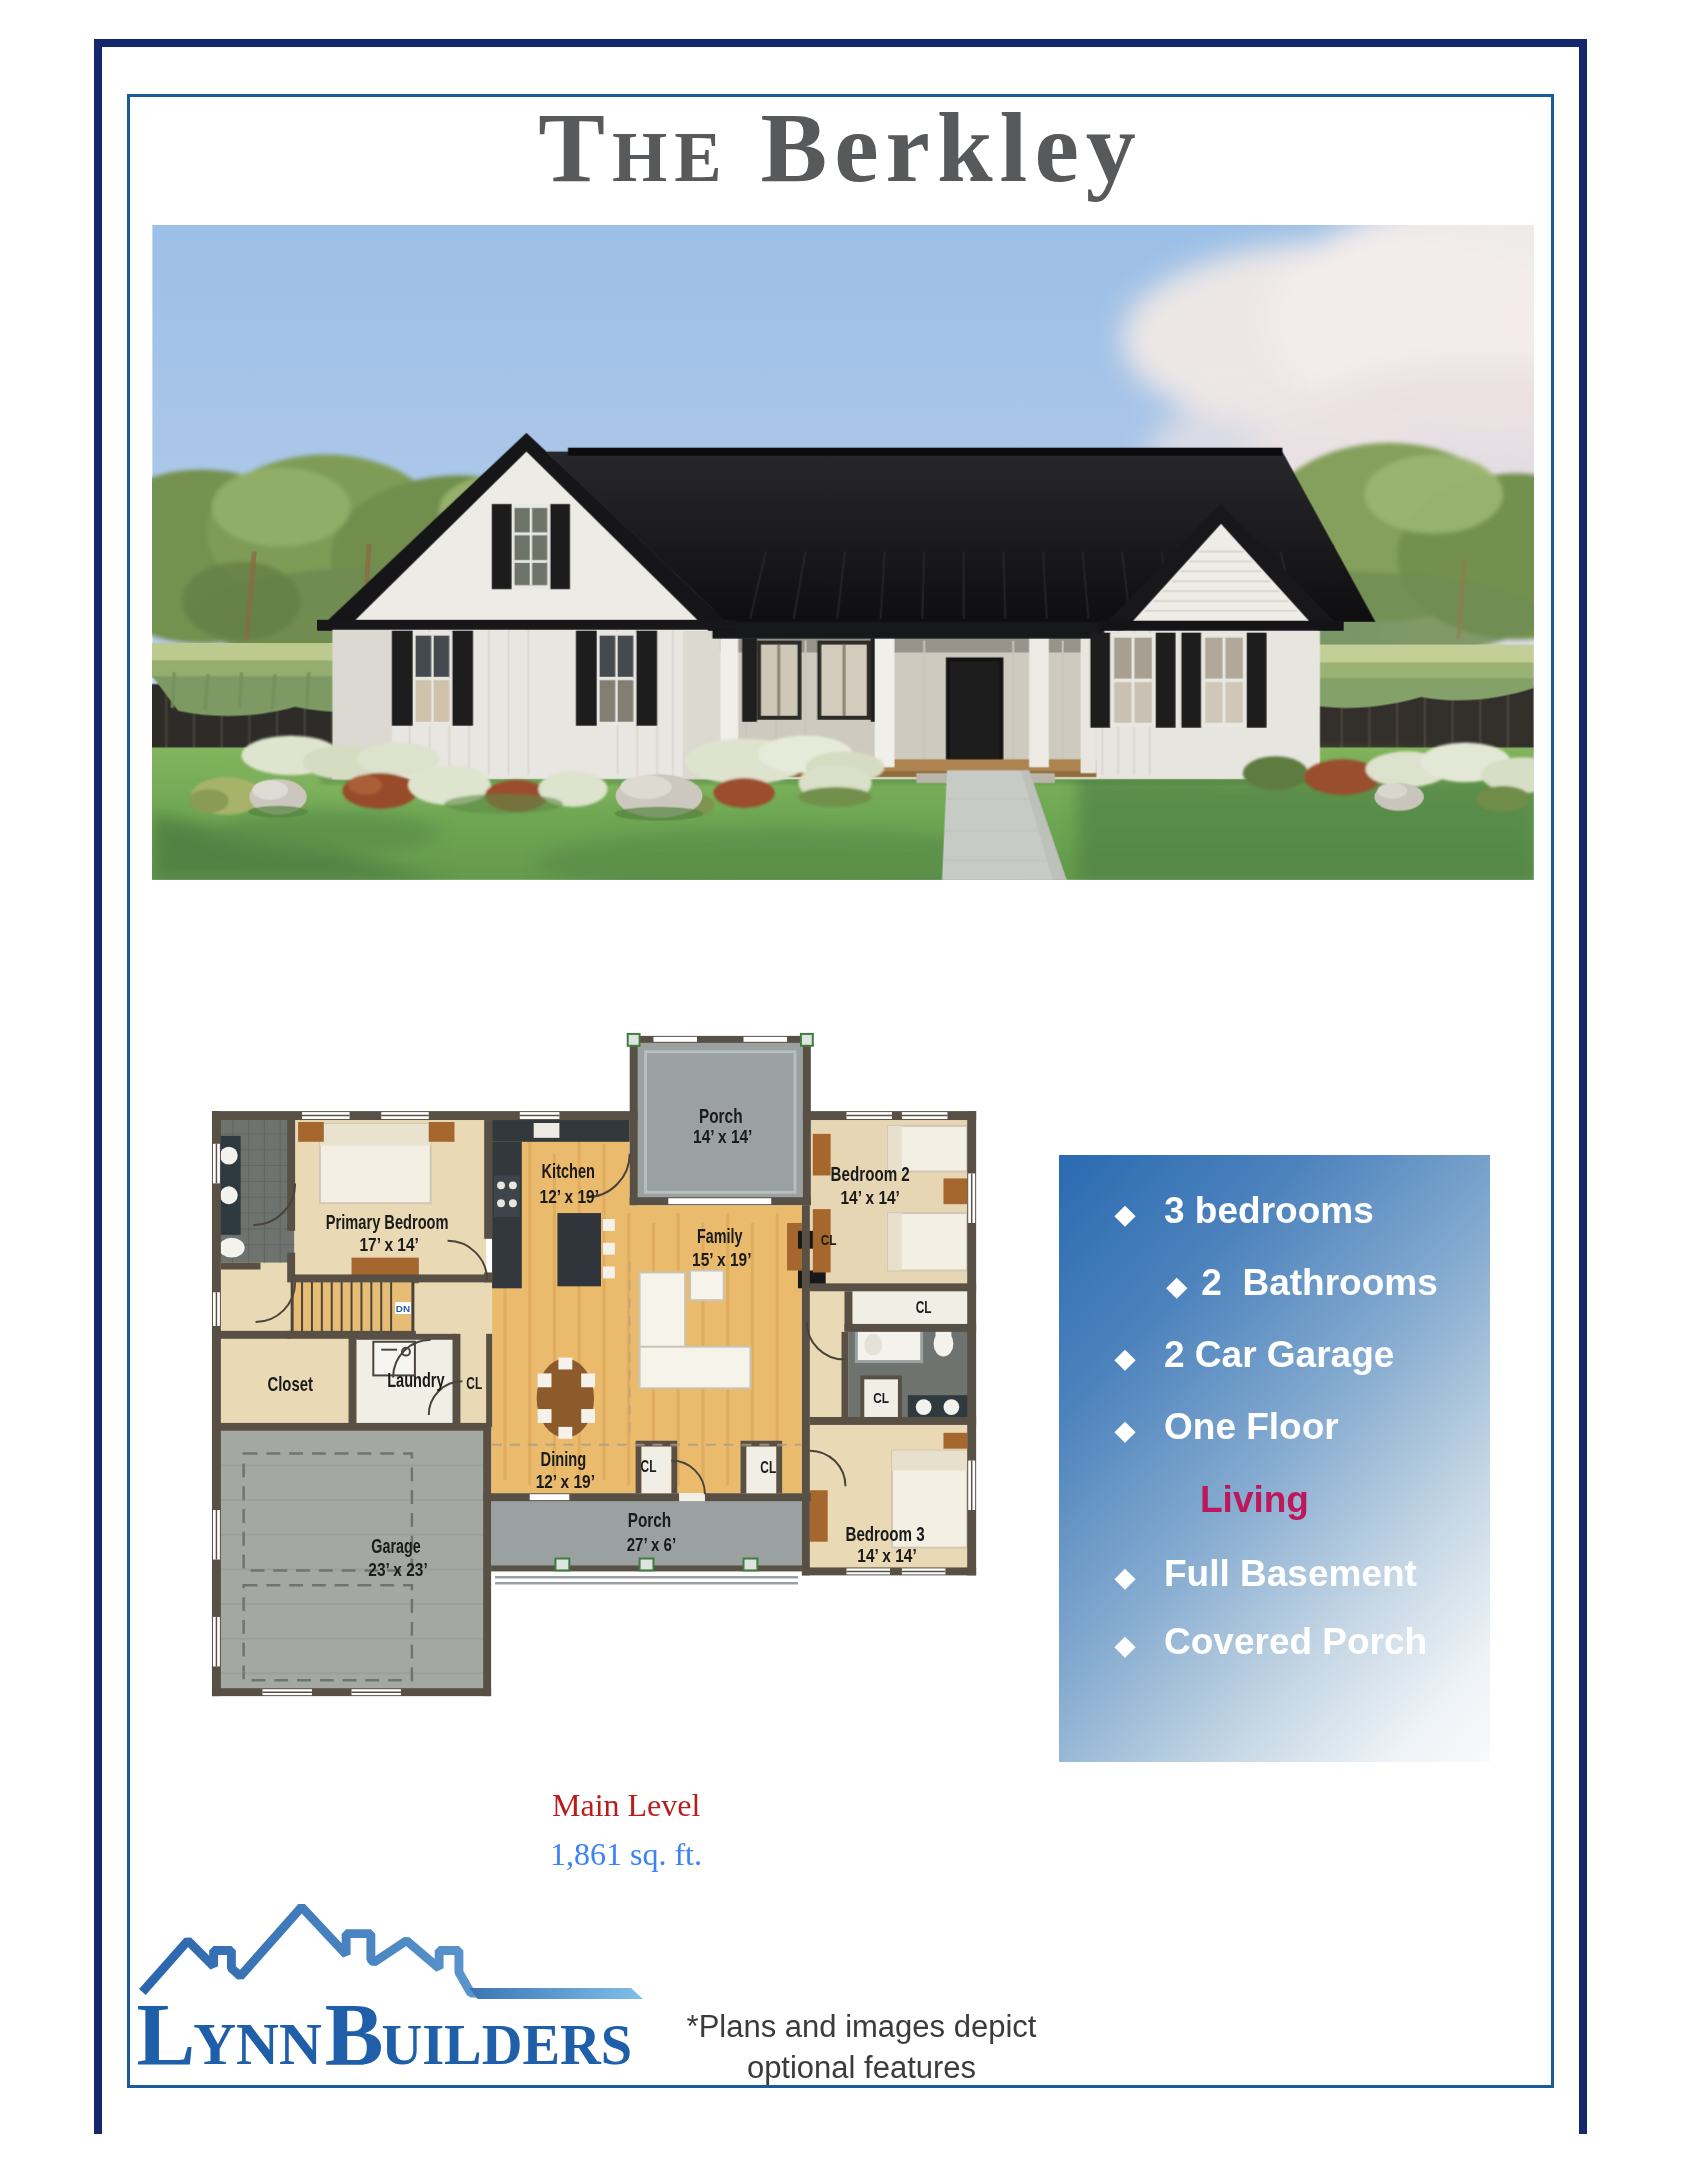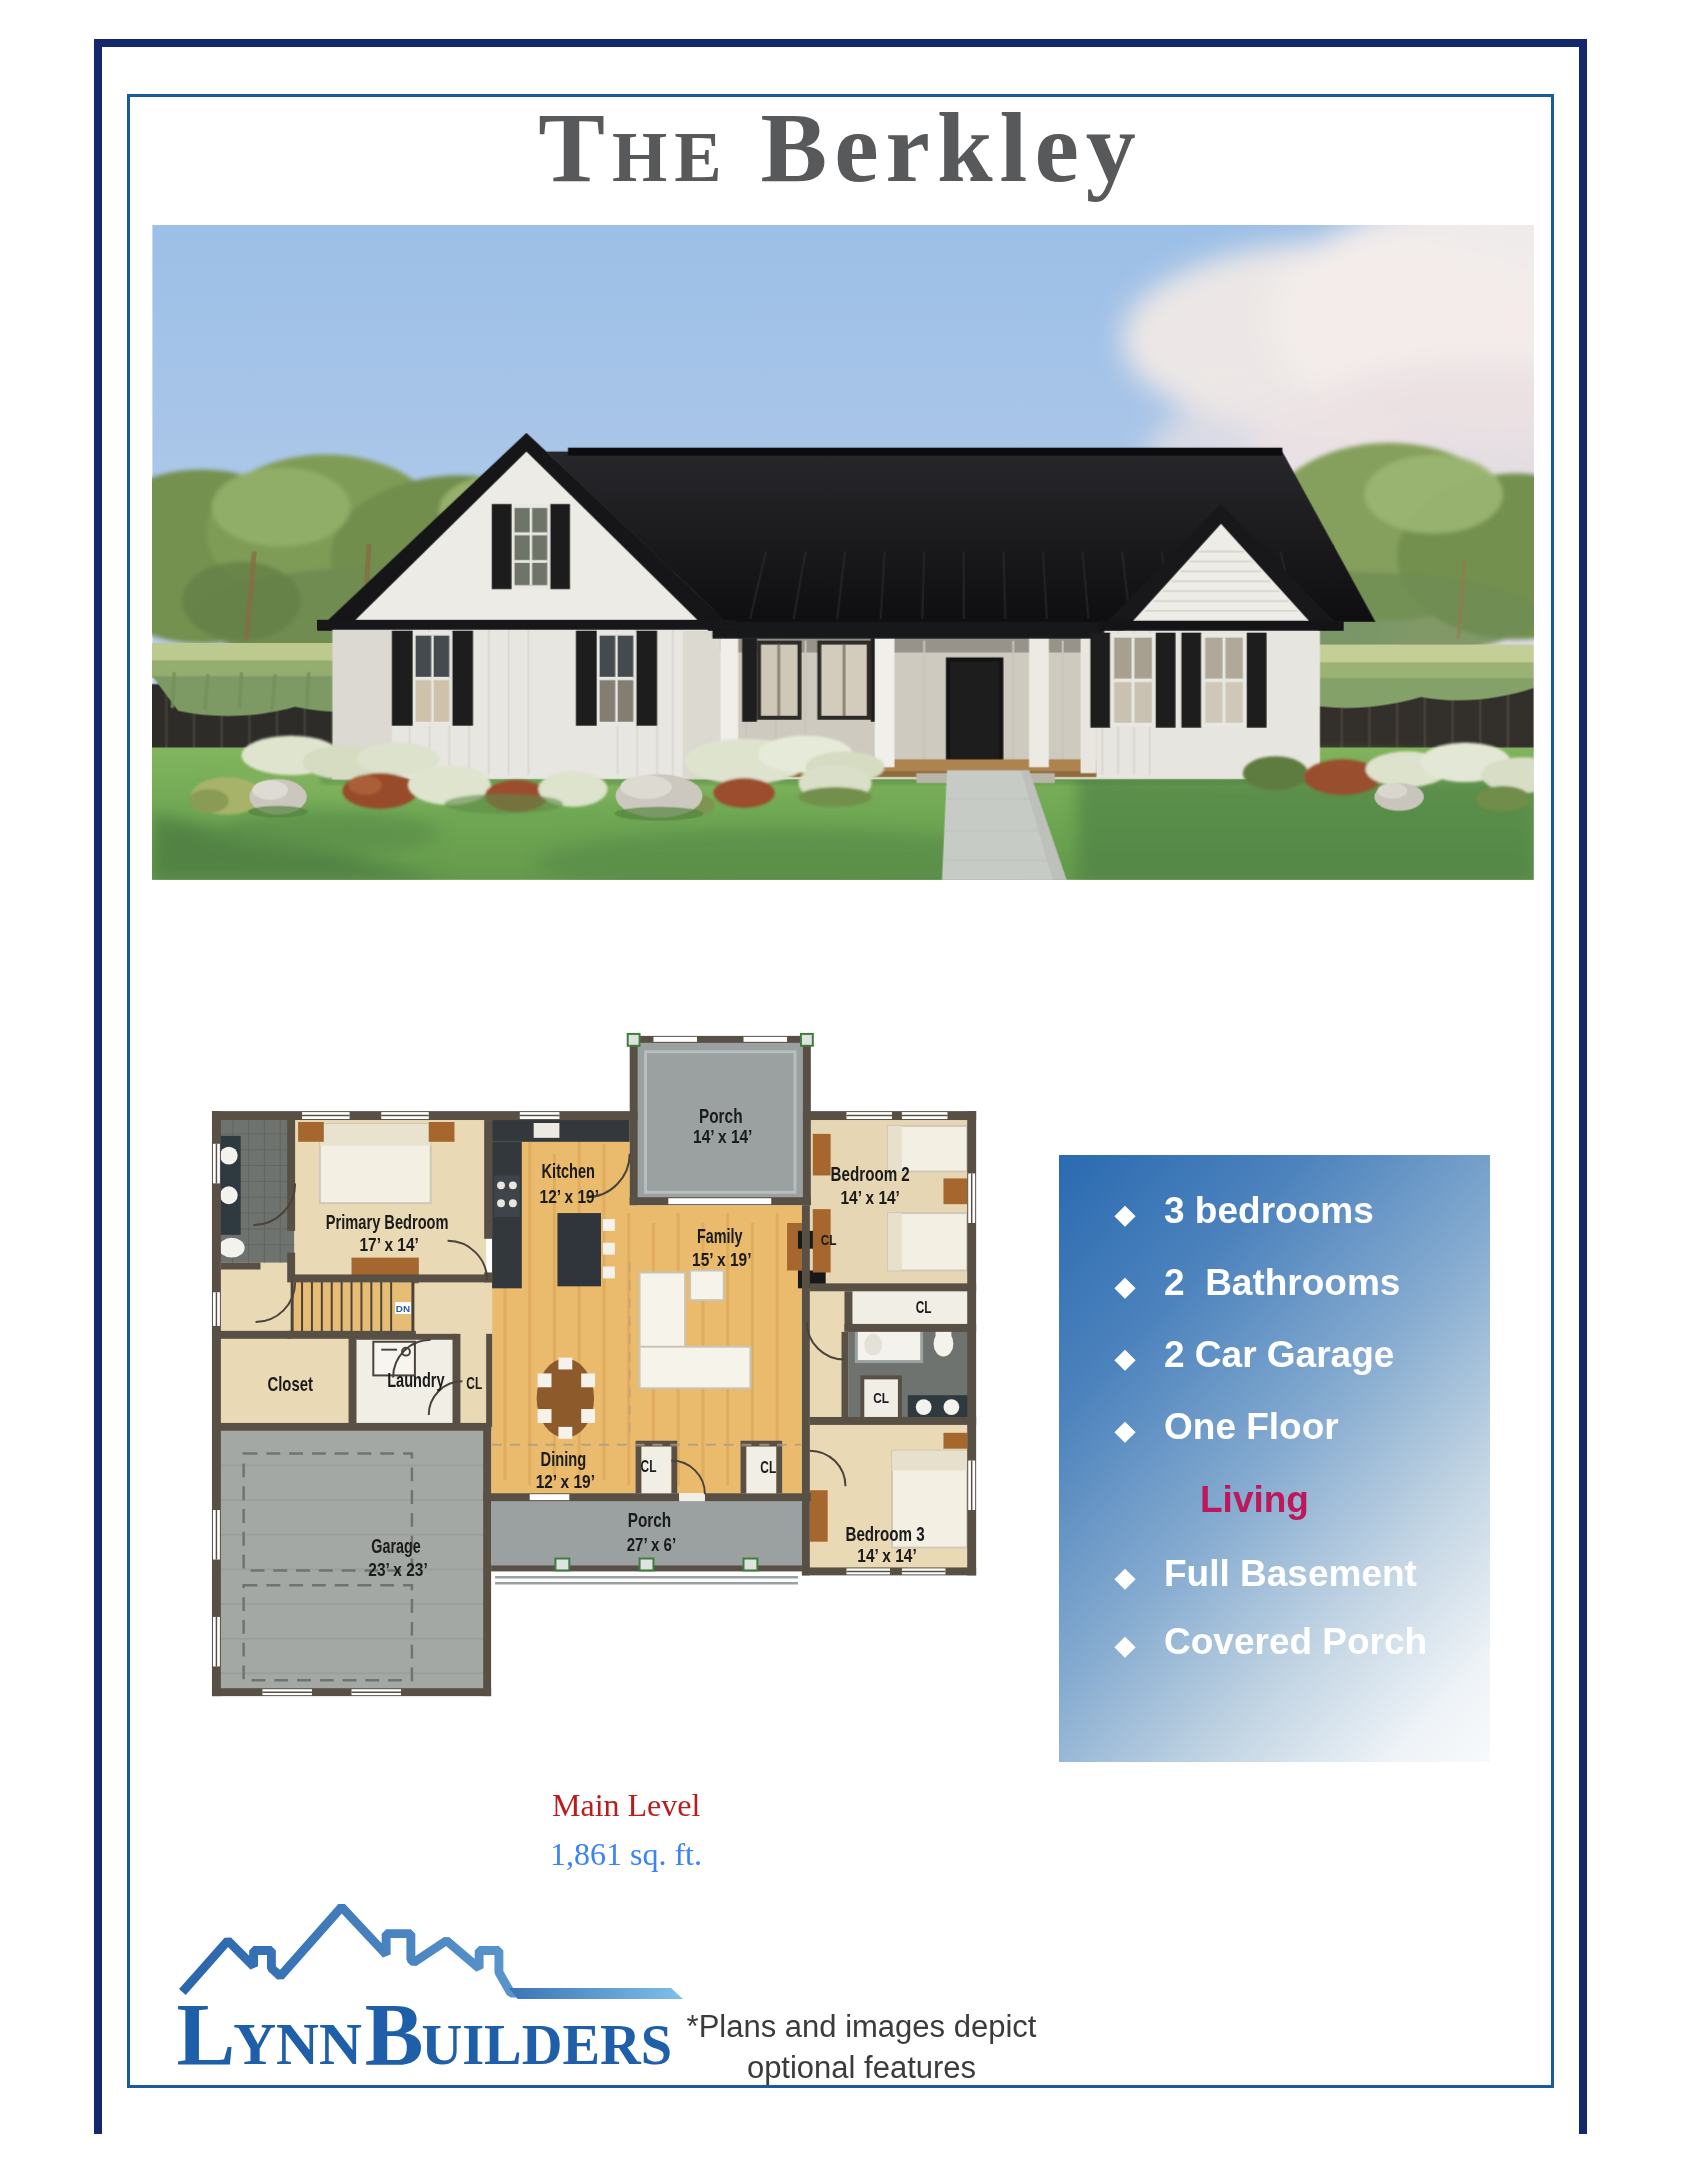--- a/index.html
+++ b/index.html
@@ -786,37 +786,37 @@
 <text x="450" y="452" font-size="16" font-weight="bold" fill="#1b1b1b" text-anchor="middle" textLength="16" lengthAdjust="spacingAndGlyphs">CL</text>
 
 <text x="571" y="453" font-size="16" font-weight="bold" fill="#1b1b1b" text-anchor="middle" textLength="16" lengthAdjust="spacingAndGlyphs">CL</text>
 </svg>
 </div>
 
 <div class="abs" style="left:1059px;top:1155px;width:431px;height:607px;background:linear-gradient(133deg,#2a6ab1 0%,#4d83bd 25%,#85abd0 50%,#c3d5e4 72%,#eef3f7 90%,#f8fafc 100%);"></div>
 
 <div class="abs" style="left:1099px;top:1190px;width:376px;color:#ffffff;font-weight:bold;font-size:37px;"><span style="font-size:26px;display:inline-block;width:65px;padding-left:16px;box-sizing:border-box;">◆</span>3 bedrooms</div>
 
-<div class="abs" style="left:1099px;top:1262px;width:376px;color:#ffffff;font-weight:bold;font-size:37px;"><span style="font-size:26px;display:inline-block;width:65px;padding-left:16px;box-sizing:border-box;">◆</span>2&nbsp; Bathrooms</div>
+<div class="abs" style="left:1099px;top:1262px;width:376px;color:#ffffff;font-weight:bold;font-size:37px;text-align:center;"><span style="font-size:26px;display:inline-block;width:65px;padding-left:16px;box-sizing:border-box;">◆</span>2&nbsp; Bathrooms</div>
 
 <div class="abs" style="left:1099px;top:1334px;width:376px;color:#ffffff;font-weight:bold;font-size:37px;"><span style="font-size:26px;display:inline-block;width:65px;padding-left:16px;box-sizing:border-box;">◆</span>2 Car Garage</div>
 
 <div class="abs" style="left:1099px;top:1406px;width:376px;color:#ffffff;font-weight:bold;font-size:37px;"><span style="font-size:26px;display:inline-block;width:65px;padding-left:16px;box-sizing:border-box;">◆</span>One Floor</div>
 
 <div class="abs" style="left:1200px;top:1479px;width:376px;color:#be185d;font-weight:bold;font-size:37px;">Living</div>
 
 <div class="abs" style="left:1099px;top:1553px;width:376px;color:#ffffff;font-weight:bold;font-size:37px;"><span style="font-size:26px;display:inline-block;width:65px;padding-left:16px;box-sizing:border-box;">◆</span>Full Basement</div>
 
 <div class="abs" style="left:1099px;top:1621px;width:376px;color:#ffffff;font-weight:bold;font-size:37px;"><span style="font-size:26px;display:inline-block;width:65px;padding-left:16px;box-sizing:border-box;">◆</span>Covered Porch</div>
 
 <div class="abs" style="left:552px;top:1787px;font-family:'Liberation Serif',serif;font-size:32px;color:#b91c1c;">Main Level</div>
 
 <div class="abs" style="left:550px;top:1836px;font-family:'Liberation Serif',serif;font-size:32px;color:#3b82f6;">1,861 sq. ft.</div>
 
-<div class="abs" style="left:136px;top:1903px;width:540px;height:183px;margin-left:40px;">
+<div class="abs" style="left:136px;top:1903px;width:540px;height:183px;">
 <svg width="540" height="183" viewBox="0 0 545 185">
 <defs>
  <linearGradient id="lgbar" x1="0" y1="0" x2="1" y2="0">
    <stop offset="0" stop-color="#3a74b4"></stop>
    <stop offset="1" stop-color="#7fc0e8"></stop>
  </linearGradient>
  <linearGradient id="lgroof" x1="0" y1="0" x2="1" y2="0">
    <stop offset="0" stop-color="#2a65ad"></stop>
    <stop offset="1" stop-color="#5b95cc"></stop>
  </linearGradient>

